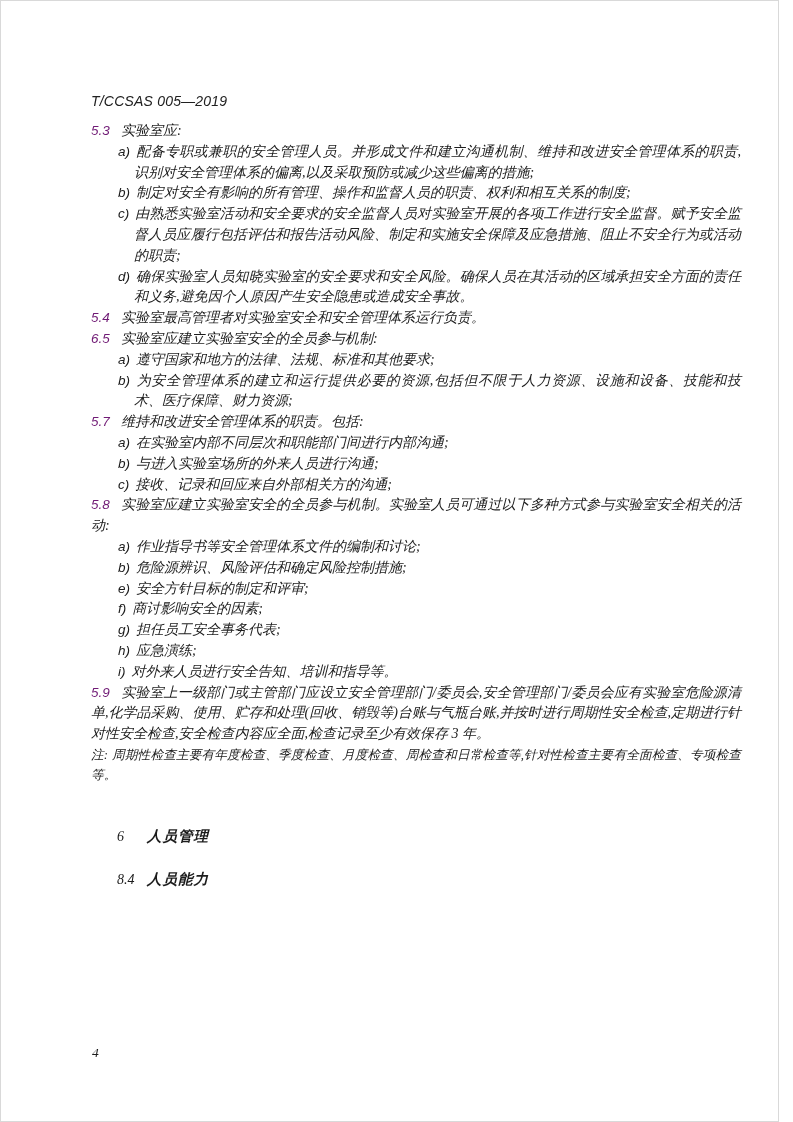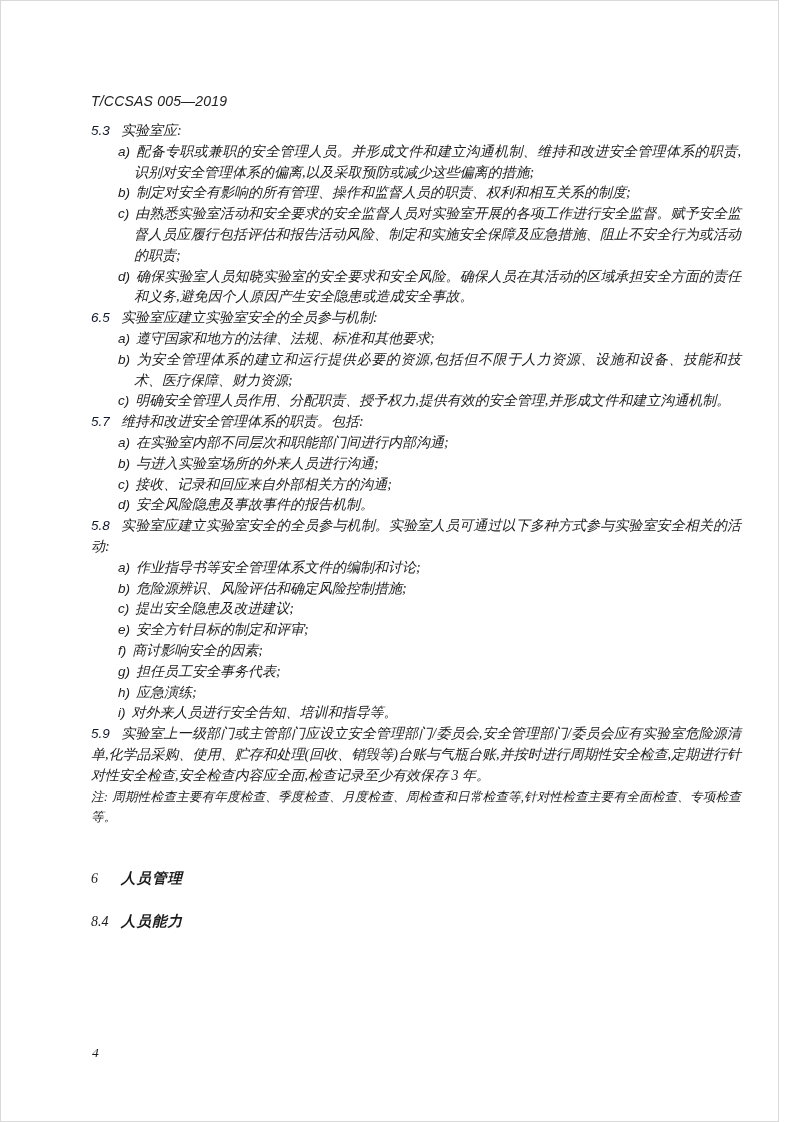--- a/index.html
+++ b/index.html
@@ -33,41 +33,42 @@
     line-height: 20.8px;
     text-align: justify;
   }
   .clause { margin: 0; }
   .clause-line { margin: 0; }
   .clause-num {
     display: inline-block;
     min-width: 30px;
     font-family: "Liberation Sans", "DejaVu Sans", sans-serif;
     font-size: 13.5px;
-    color: #0f172a;
+    color: #701a75;
   }
   .item {
     padding-left: 43px;
     text-indent: -16px;
     margin: 0;
   }
   .item-marker {
     font-family: "Liberation Sans", "DejaVu Sans", sans-serif;
     font-size: 13.5px;
     margin-right: 6px;
   }
   .note-block {
     font-size: 12.7px;
     line-height: 20.2px;
     text-align: justify;
   }
   .note-label { margin-right: 4px; }
   .heading {
     font-weight: bold;
     font-size: 14.5px;
+    margin-left: 26px;
   }
   .heading-6 { margin-top: 41px; }
   .heading-6-1 { margin-top: 21px; }
   .heading-num {
     display: inline-block;
     min-width: 30px;
     font-family: "Liberation Serif", "DejaVu Serif", serif;
     font-weight: normal;
     font-size: 14px;
   }
@@ -101,57 +102,57 @@
           <p class="item"><span class="item-marker">a)</span><span>配备专职或兼职的安全管理人员。并形成文件和建立沟通机制、维持和改进安全管理体系的职责,识别对安全管理体系的偏离,以及采取预防或减少这些偏离的措施;</span></p>
 
           <p class="item"><span class="item-marker">b)</span><span>制定对安全有影响的所有管理、操作和监督人员的职责、权利和相互关系的制度;</span></p>
 
           <p class="item"><span class="item-marker">c)</span><span>由熟悉实验室活动和安全要求的安全监督人员对实验室开展的各项工作进行安全监督。赋予安全监督人员应履行包括评估和报告活动风险、制定和实施安全保障及应急措施、阻止不安全行为或活动的职责;</span></p>
 
           <p class="item"><span class="item-marker">d)</span><span>确保实验室人员知晓实验室的安全要求和安全风险。确保人员在其活动的区域承担安全方面的责任和义务,避免因个人原因产生安全隐患或造成安全事故。</span></p>
         </div>
     </div>
 
+    <div class="clause">
+      <p class="clause-line"><span class="clause-num">5.4</span><span class="clause-text">实验室最高管理者对实验室安全和安全管理体系运行负责。</span></p>
+    </div>
 
     <div class="clause">
       <p class="clause-line"><span class="clause-num">6.5</span><span class="clause-text">实验室应建立实验室安全的全员参与机制:</span></p>
       <div>
 
           <p class="item"><span class="item-marker">a)</span><span>遵守国家和地方的法律、法规、标准和其他要求;</span></p>
 
           <p class="item"><span class="item-marker">b)</span><span>为安全管理体系的建立和运行提供必要的资源,包括但不限于人力资源、设施和设备、技能和技术、医疗保障、财力资源;</span></p>
 
-          <p class="item"><span class="item-marker">c)</span><span>明确安全管理人员作用、分配职责、授予权力,提供有效的安全管理,并形成文件和建立沟通机制。</span></p>
         </div>
     </div>
 
 
     <div class="clause">
       <p class="clause-line"><span class="clause-num">5.7</span><span class="clause-text">维持和改进安全管理体系的职责。包括:</span></p>
       <div>
 
           <p class="item"><span class="item-marker">a)</span><span>在实验室内部不同层次和职能部门间进行内部沟通;</span></p>
 
           <p class="item"><span class="item-marker">b)</span><span>与进入实验室场所的外来人员进行沟通;</span></p>
 
           <p class="item"><span class="item-marker">c)</span><span>接收、记录和回应来自外部相关方的沟通;</span></p>
 
-          <p class="item"><span class="item-marker">d)</span><span>安全风险隐患及事故事件的报告机制。</span></p>
         </div>
     </div>
 
     <div class="clause">
       <p class="clause-line"><span class="clause-num">5.8</span><span class="clause-text">实验室应建立实验室安全的全员参与机制。实验室人员可通过以下多种方式参与实验室安全相关的活动:</span></p>
       <div>
 
           <p class="item"><span class="item-marker">a)</span><span>作业指导书等安全管理体系文件的编制和讨论;</span></p>
 
           <p class="item"><span class="item-marker">b)</span><span>危险源辨识、风险评估和确定风险控制措施;</span></p>
 
-          <p class="item"><span class="item-marker">c)</span><span>提出安全隐患及改进建议;</span></p>
 
 
           <p class="item"><span class="item-marker">e)</span><span>安全方针目标的制定和评审;</span></p>
 
           <p class="item"><span class="item-marker">f)</span><span>商讨影响安全的因素;</span></p>
 
           <p class="item"><span class="item-marker">g)</span><span>担任员工安全事务代表;</span></p>
 
           <p class="item"><span class="item-marker">h)</span><span>应急演练;</span></p>
 

